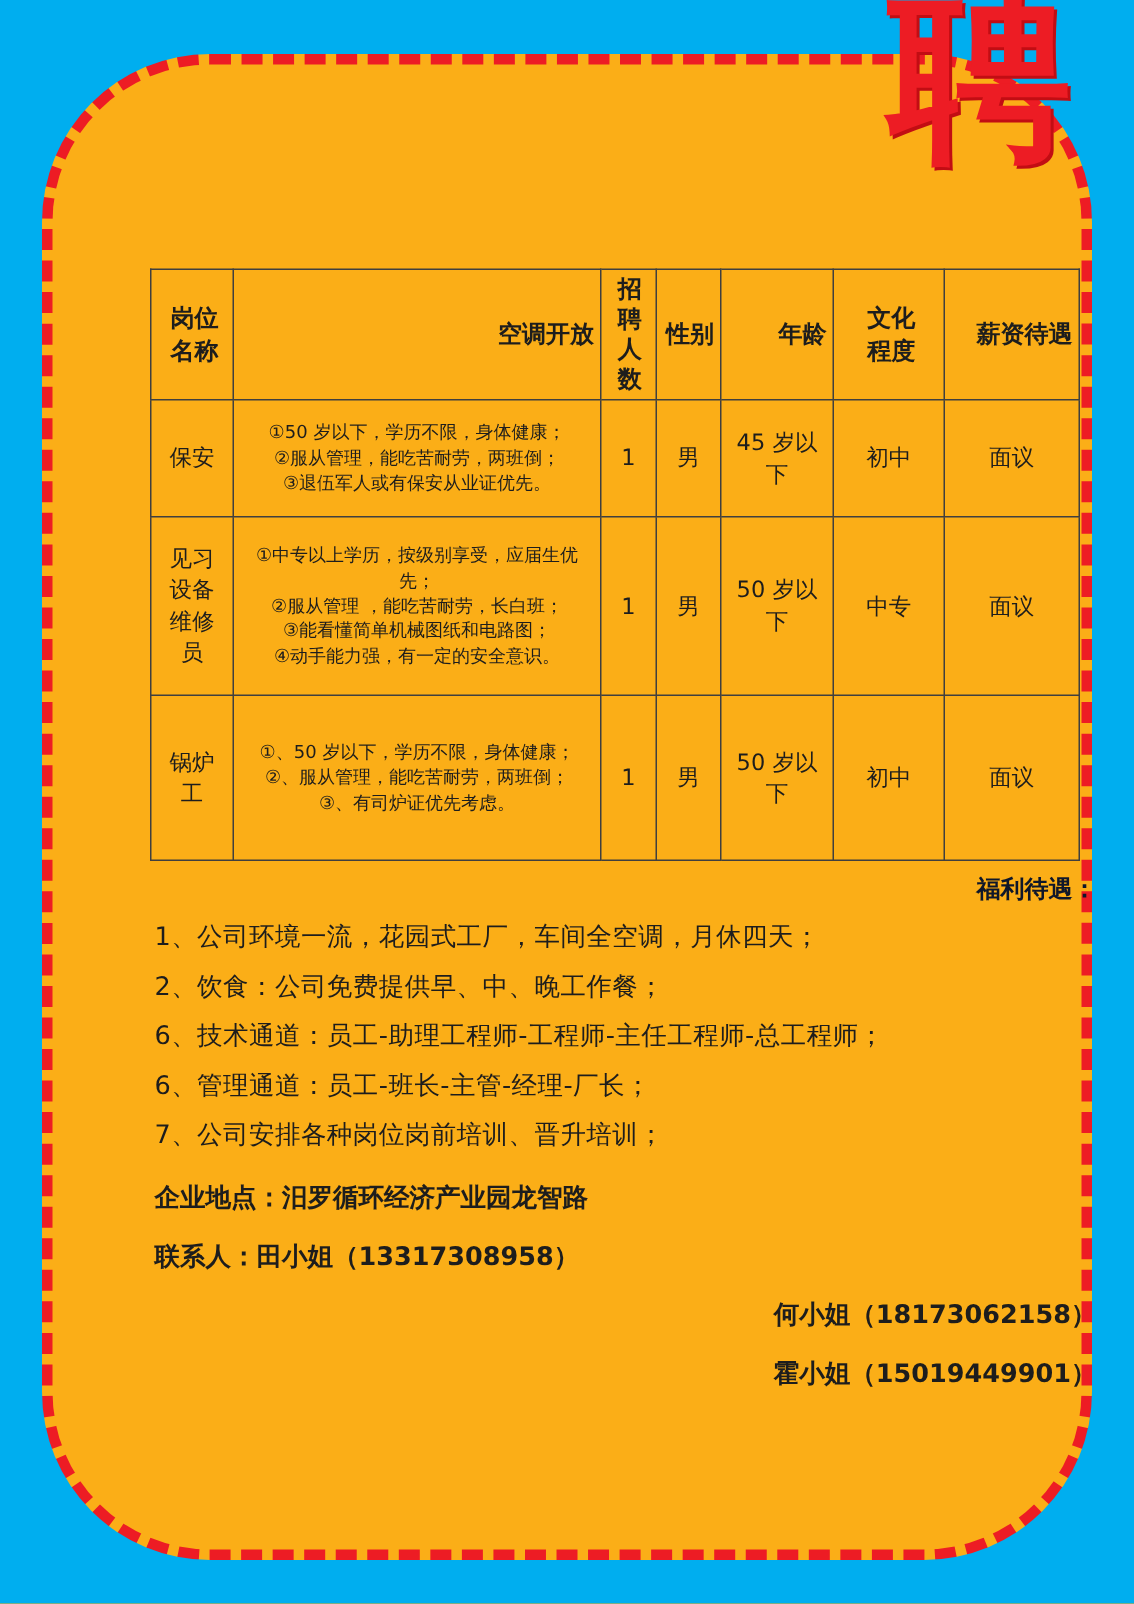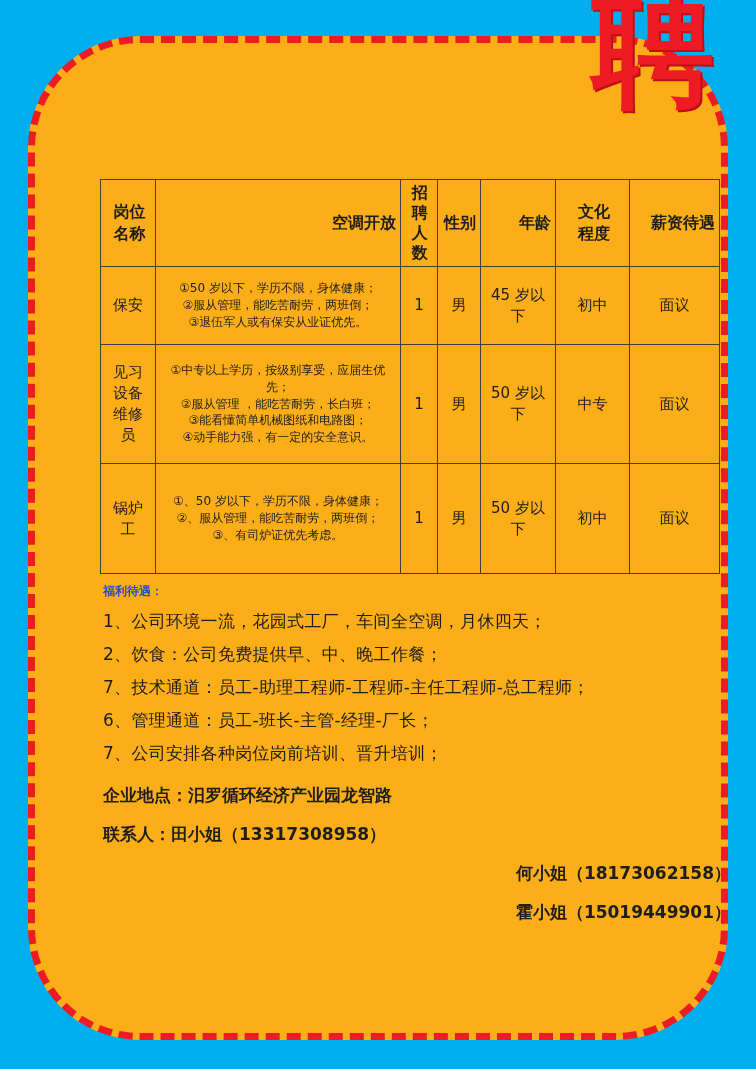--- a/index.html
+++ b/index.html
@@ -61,24 +61,25 @@
   .w2 { width:2.2em;  margin:0 auto; }
   .w4 { width:4.2em;  margin:0 auto; }
 
   
   .benefits {
     position:absolute;
     left:68px; top:540px; width:628px;
     font-size:17px;
   }
   .benefits-title {
-    color:#1d4ed8;
-    font-weight:bold;
-    font-size:12px;
+    color:#0f172a;
+    font-weight:bold;
+    font-size:16px;
     margin-bottom:7px;
+    text-align:right;
   }
   .benefit-item {
     line-height:29px;
     margin-bottom:4px;
     letter-spacing:.3px;
   }
   .address {
     font-weight:bold;
     margin-top:13px;
     line-height:28px;
@@ -175,21 +176,21 @@
           <td><span>初中</span></td>
           <td><span>面议</span></td>
         </tr>
       </tbody>
     </table>
 
     <div class="benefits">
       <div class="benefits-title">福利待遇：</div>
       <div class="benefit-item">1、公司环境一流，花园式工厂，车间全空调，月休四天；</div>
       <div class="benefit-item">2、饮食：公司免费提供早、中、晚工作餐；</div>
-      <div class="benefit-item">7、技术通道：员工-助理工程师-工程师-主任工程师-总工程师；</div>
+      <div class="benefit-item">6、技术通道：员工-助理工程师-工程师-主任工程师-总工程师；</div>
       <div class="benefit-item">6、管理通道：员工-班长-主管-经理-厂长；</div>
       <div class="benefit-item">7、公司安排各种岗位岗前培训、晋升培训；</div>
 
       <div class="address">企业地点：汨罗循环经济产业园龙智路</div>
 
       <div class="contact-row">
         <span>联系人：</span><span>田小姐（13317308958）</span>
       </div>
       <div class="contact-row indent">
         <span>何小姐（18173062158）</span>

